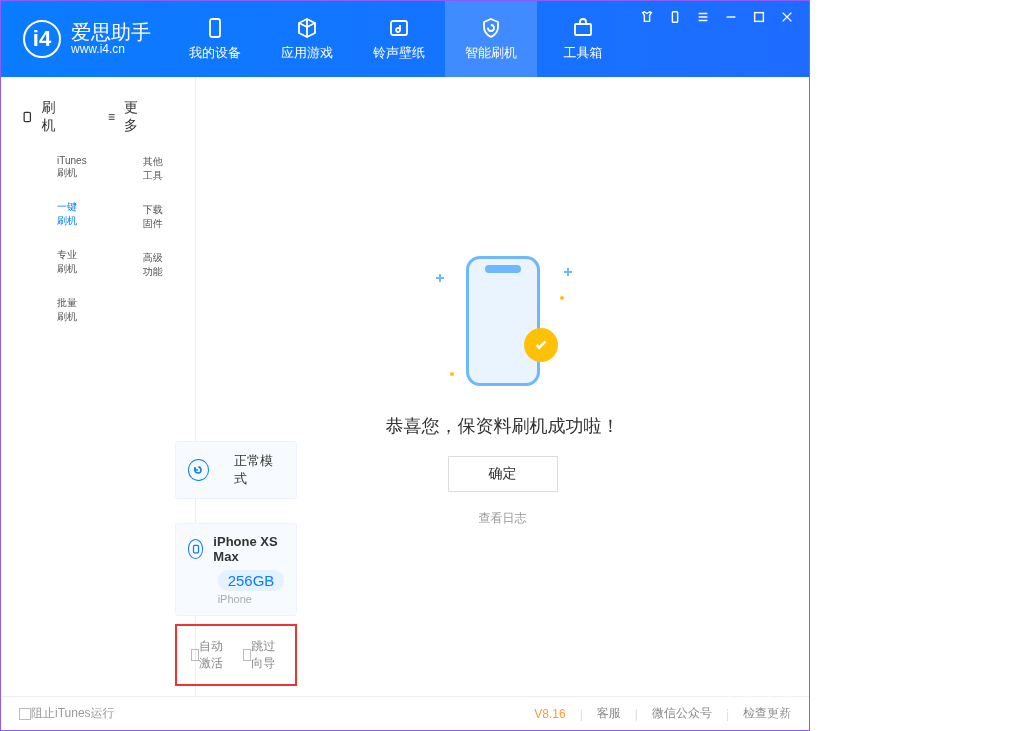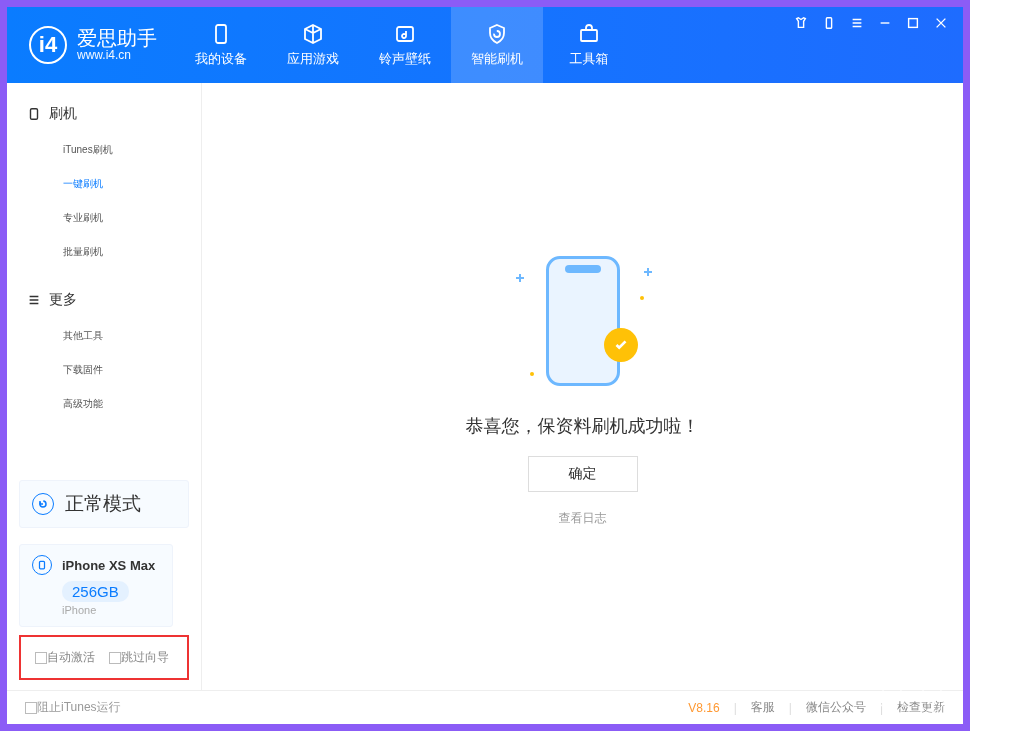--- a/index.html
+++ b/index.html
@@ -1,47 +1,47 @@
 <!DOCTYPE html>
 <html><head>
 <meta charset="utf-8">
 <style>
 * { margin: 0; padding: 0; box-sizing: border-box; font-family: "Microsoft YaHei", Arial, sans-serif; }
 body { background: #fff; }
-.app-window { width: 970px; height: 731px; border: 7px solid #8b5cf6; display: flex; flex-direction: column; background: #fff; position: relative; }
+.app-window { width: 810px; height: 731px; border: 1px solid #8b5cf6; display: flex; flex-direction: column; background: #fff; position: relative; }
 .header { height: 76px; background: linear-gradient(90deg, #0a7cff 0%, #1e6cff 100%); display: flex; align-items: stretch; color: #fff; }
 .logo-area { display: flex; align-items: center; padding: 0 18px 0 22px; gap: 10px; }
 .logo-circle { width: 38px; height: 38px; border: 2px solid #fff; border-radius: 50%; display: flex; align-items: center; justify-content: center; font-size: 22px; font-weight: bold; color: #fff; }
 .logo-text { display: flex; flex-direction: column; }
 .app-title { font-size: 20px; font-weight: 500; line-height: 1.1; }
 .app-url { font-size: 12px; opacity: .95; line-height: 1.1; }
 .tabs { display: flex; height: 100%; }
 .tab { width: 92px; display: flex; flex-direction: column; align-items: center; justify-content: center; gap: 4px; font-size: 13px; position: relative; cursor: pointer; }
 .tab.active { background: rgba(255,255,255,.18); }
 .tab-icon { width: 24px; height: 24px; display: flex; align-items: center; justify-content: center; }
 .tab-icon svg { width: 24px; height: 24px; fill: none; stroke: #fff; stroke-width: 1.8; }
 .tab.active .tab-icon svg { stroke: #fff; }
 .window-controls { margin-left: auto; display: flex; align-items: flex-start; gap: 12px; padding: 8px 14px 0 0; }
 .win-btn, .hdr-btn { width: 16px; height: 16px; display: flex; align-items: center; justify-content: center; cursor: pointer; color: #fff; }
 .win-btn svg, .hdr-btn svg { width: 14px; height: 14px; stroke: #fff; stroke-width: 1.6; fill: none; }
 .header-right-icons { position: absolute; right: 18px; bottom: 12px; display: flex; gap: 14px; }
 .hdr-circle { width: 26px; height: 26px; border: 1.6px solid #fff; border-radius: 50%; display: flex; align-items: center; justify-content: center; cursor: pointer; }
 .hdr-circle svg { width: 14px; height: 14px; stroke: #fff; stroke-width: 2; fill: none; }
 .body { flex: 1; display: flex; min-height: 0; }
-.sidebar { width: 195px; background: #fff; border-right: 1px solid #eee; display: flex; flex-direction: column; }
+.sidebar { width: 195px; background: #fff; border-right: 1px solid #eee; display: flex; flex-direction: row; }
 .sb-section { padding-top: 18px; }
 .sb-header { display: flex; align-items: center; gap: 8px; padding: 4px 20px 10px 20px; color: #333; font-size: 14px; }
 .sb-header svg { width: 14px; height: 14px; stroke: #333; fill: none; stroke-width: 1.6; }
 .sb-item { padding: 10px 0 10px 56px; font-size: 10px; color: #555; cursor: pointer; }
 .sb-item.active { color: #0a7cff; }
 .sb-bottom { margin-top: auto; }
-.sb-card { margin: 16px 12px; padding: 10px 12px; border: 1px solid #eef3fb; background: #f7fbff; border-radius: 3px; display: flex; align-items: center; gap: 11px; font-size: 19px; color: #333; }
+.sb-card { margin: 24px 12px; padding: 10px 12px; border: 1px solid #eef3fb; background: #f7fbff; border-radius: 3px; display: flex; align-items: center; gap: 25px; font-size: 13px; color: #333; }
 .sb-card .icon { width: 22px; height: 22px; border-radius: 50%; border: 1.4px solid #0a7cff; display: flex; align-items: center; justify-content: center; }
 .sb-card .icon svg { width: 12px; height: 12px; stroke: #0a7cff; fill: none; stroke-width: 2; }
-.sb-device { margin: 0 28px 8px 12px; padding: 10px 12px; border: 1px solid #eef3fb; background: #f7fbff; border-radius: 3px; }
+.sb-device { margin: 0 12px 8px 12px; padding: 10px 12px; border: 1px solid #eef3fb; background: #f7fbff; border-radius: 3px; }
 .sb-device-top { display: flex; align-items: center; gap: 10px; }
 .sb-device-name { font-size: 13px; font-weight: 600; color: #333; }
 .sb-chip { display: inline-block; margin: 6px 0 2px 30px; padding: 2px 10px; background: #e4f1ff; color: #0a7cff; border-radius: 10px; font-size: 15px; }
 .sb-sub { margin-left: 30px; font-size: 11px; color: #aaa; }
 .sb-options { display: flex; gap: 14px; padding: 12px 14px; border: 2px solid #e33; margin: 8px 12px 10px 12px; align-items: center; }
 .chk { display: flex; align-items: center; font-size: 12px; color: #888; cursor: pointer; }
 .chk .box { width: 12px; height: 12px; border: 1px solid #bbb; }
 .main { flex: 1; display: flex; flex-direction: column; align-items: center; justify-content: center; gap: 18px; }
 .phone-ill { position: relative; width: 150px; height: 150px; display: flex; align-items: center; justify-content: center; }
 .phone { width: 74px; height: 130px; border: 3px solid #6db8ff; border-radius: 14px; background: #eaf4ff; position: relative; }

